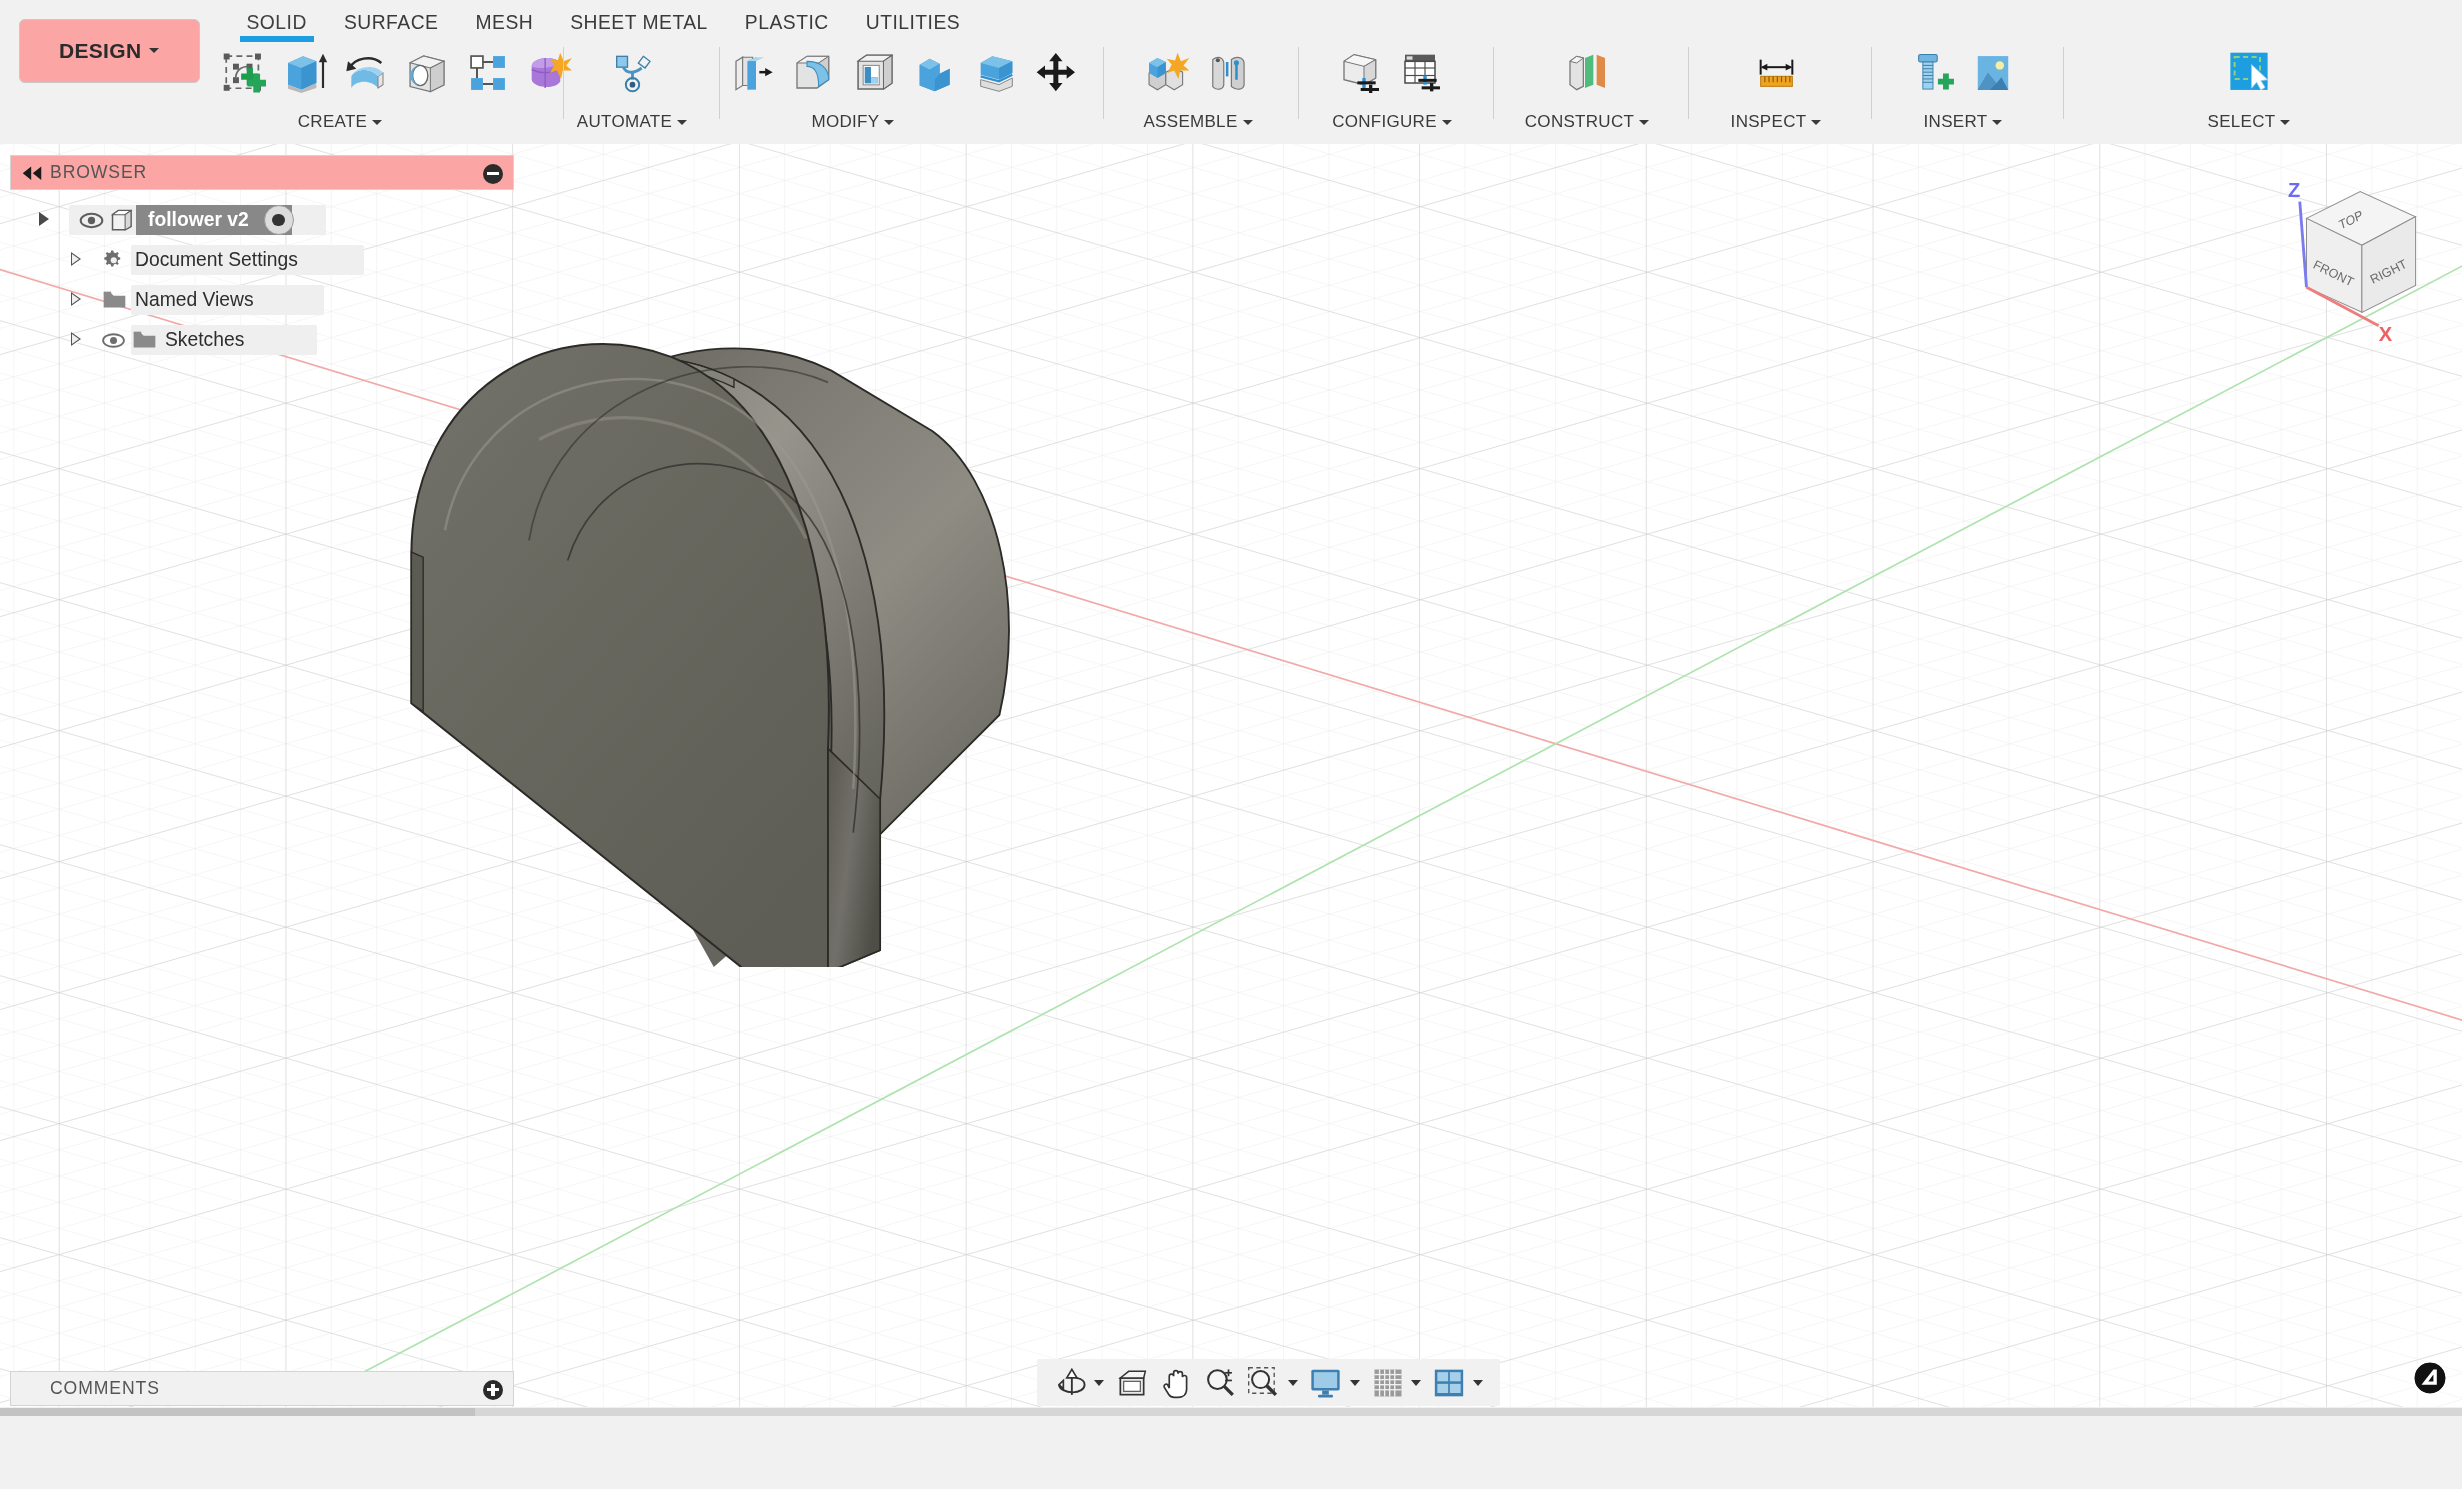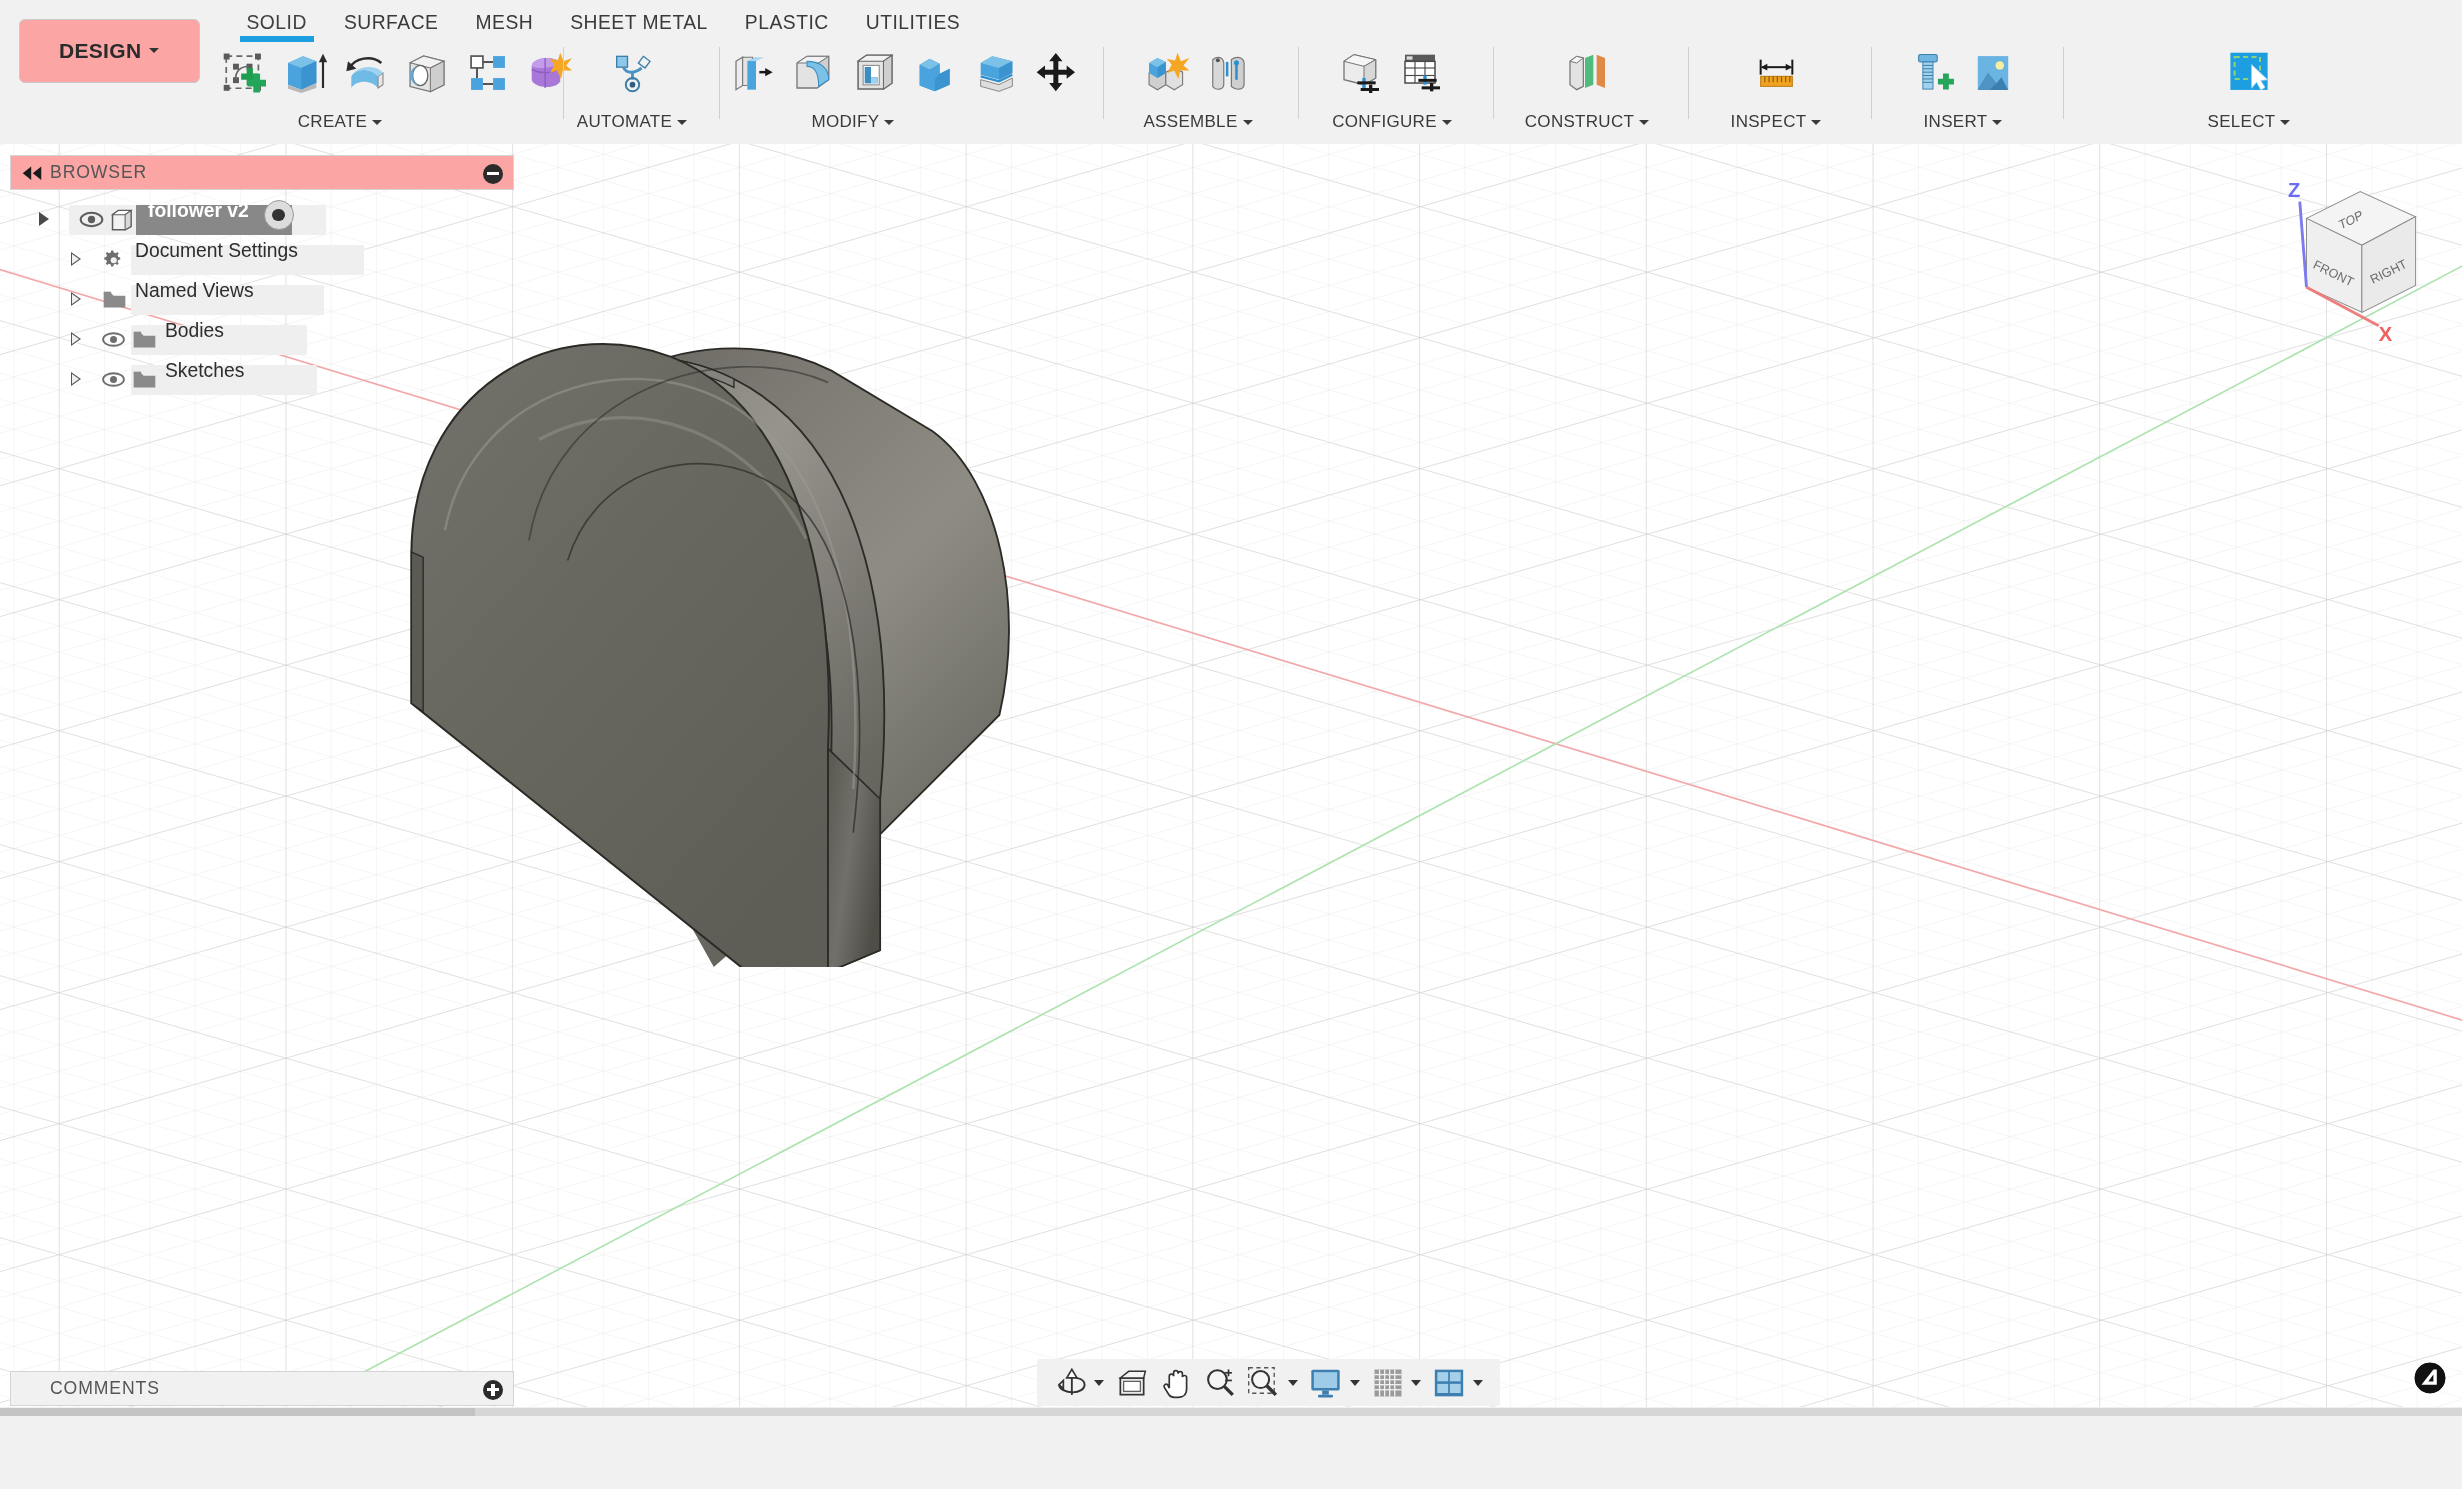--- a/index.html
+++ b/index.html
@@ -56,21 +56,21 @@
   }
   #browser-head .ttl { font-size:17.6px; color:#555; letter-spacing:0.9px; margin-left:39px; }
   #browser-head .collapse-l { position:absolute; left:10px; top:8.4px; width:22px; height:18.5px; }
   #browser-head .minus {
     position:absolute; right:10px; top:7.6px; width:20px;height:20px;border-radius:50%;
     background:#2b2b2b;
   }
   #browser-head .minus:after{content:"";position:absolute;left:4.2px;top:8.4px;width:11.8px;height:3.4px;background:#fff;}
 
   #tree { position:absolute; left:34px; top:200px; width:504px; }
-  .trow { position:relative; height:40px; display:flex; align-items:flex-start; }
+  .trow { position:relative; height:40px; display:flex; align-items:center; }
   .trow .hl { position:absolute; left:64px; top:5px; height:30px; background:#efefef; border-radius:1.7px; }
   .tri { width:22px; height:39px; display:flex; align-items:center; justify-content:center; z-index:2;}
   .tri i { display:block; width:0;height:0;border-top:7.6px solid transparent;border-bottom:7.6px solid transparent;border-left:10px solid transparent; border-left-color:#fff; position:relative; }
   .tri i:before{content:"";position:absolute;left:-11px;top:-7.6px;width:0;height:0;
      border-top:7.6px solid transparent;border-bottom:7.6px solid transparent;border-left:10px solid #555;}
   .tri i:after{content:"";position:absolute;left:-9.7px;top:-5.9px;width:0;height:0;
      border-top:5.9px solid transparent;border-bottom:5.9px solid transparent;border-left:7.6px solid #efefef;}
   .tri.filled i:before{border-left-color:#4a4a4a;}
   .tri.filled i:after{display:none;}
   .tri.rootarrow { transform:rotate(0deg); }
@@ -658,39 +658,20 @@
     <div class="ico" style="margin-left:10px;">
       <svg width="25" height="22" viewBox="0 0 30 26">
         <path d="M2 5 h9 l3 3 h14 v14 h-26 z" fill="#8a8a8a"></path>
         <path d="M2 3 h9 v3 h-9 z" fill="#8a8a8a"></path>
       </svg>
     </div>
     <span class="tlabel">Named Views</span>
   </div>
 
 
-  <div class="trow" style="padding-left:32px;">
-    <div class="hl" style="left:97px;width:176px;"></div>
-    <div class="tri">
-        <i></i>
-      </div>
-    <div class="eye" style="margin-left:10px;">
-      <svg width="25" height="17" viewBox="0 0 30 20">
-          <ellipse cx="15" cy="10" rx="12.5" ry="7.5" fill="none" stroke="#6e6e6e" stroke-width="2.2"></ellipse>
-          <circle cx="15" cy="10" r="4.2" fill="#6e6e6e"></circle>
-        </svg>
-    </div>
-    <div class="ico">
-      <svg width="25" height="22" viewBox="0 0 30 26">
-        <path d="M2 5 h9 l3 3 h14 v14 h-26 z" fill="#8a8a8a"></path>
-        <path d="M2 3 h9 v3 h-9 z" fill="#8a8a8a"></path>
-      </svg>
-    </div>
-    <span class="tlabel">Bodies</span>
-  </div>
 
   <div class="trow" style="padding-left:32px;">
     <div class="hl" style="left:97px;width:186px;"></div>
     <div class="tri">
         <i></i>
       </div>
     <div class="eye" style="margin-left:10px;">
       <svg width="25" height="17" viewBox="0 0 30 20">
           <ellipse cx="15" cy="10" rx="12.5" ry="7.5" fill="none" stroke="#6e6e6e" stroke-width="2.2"></ellipse>
           <circle cx="15" cy="10" r="4.2" fill="#6e6e6e"></circle>

